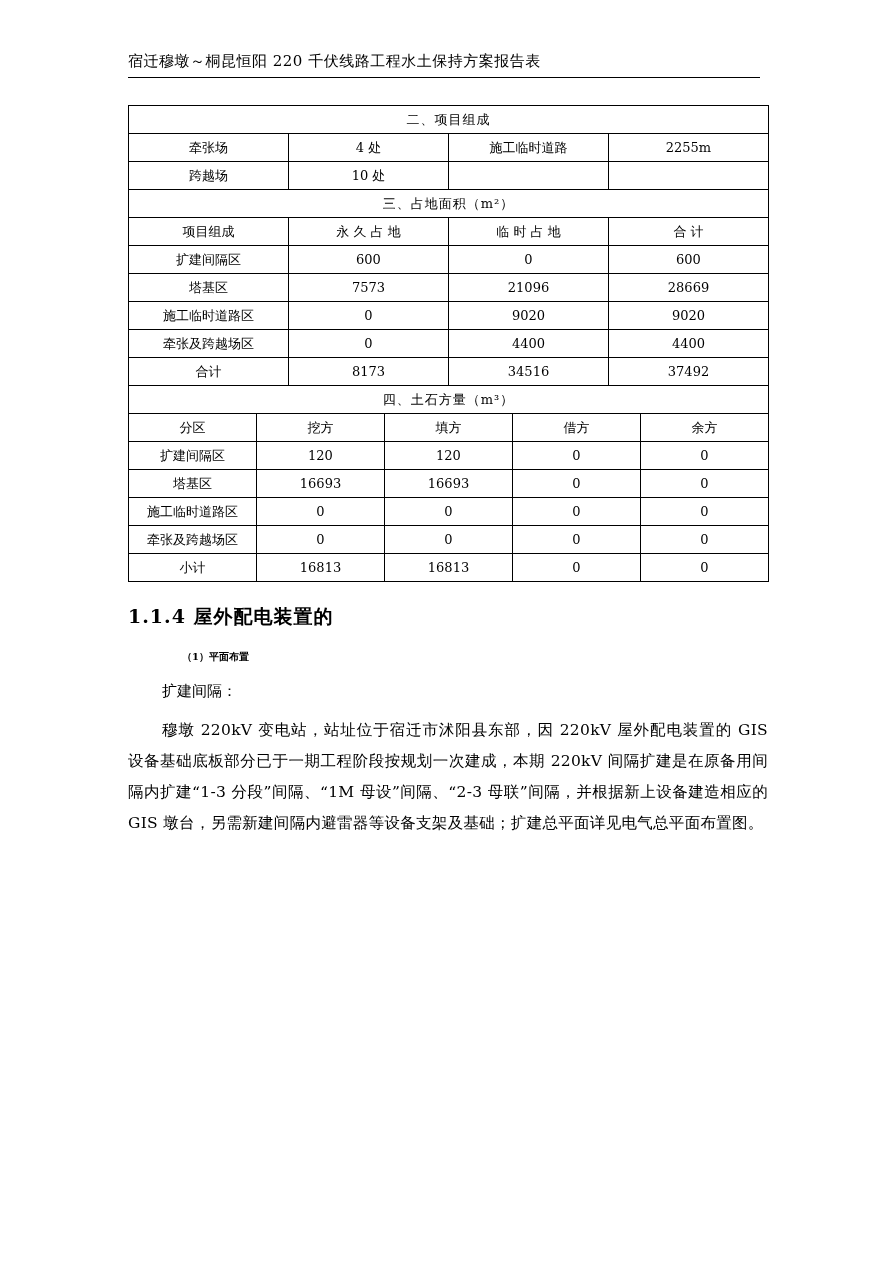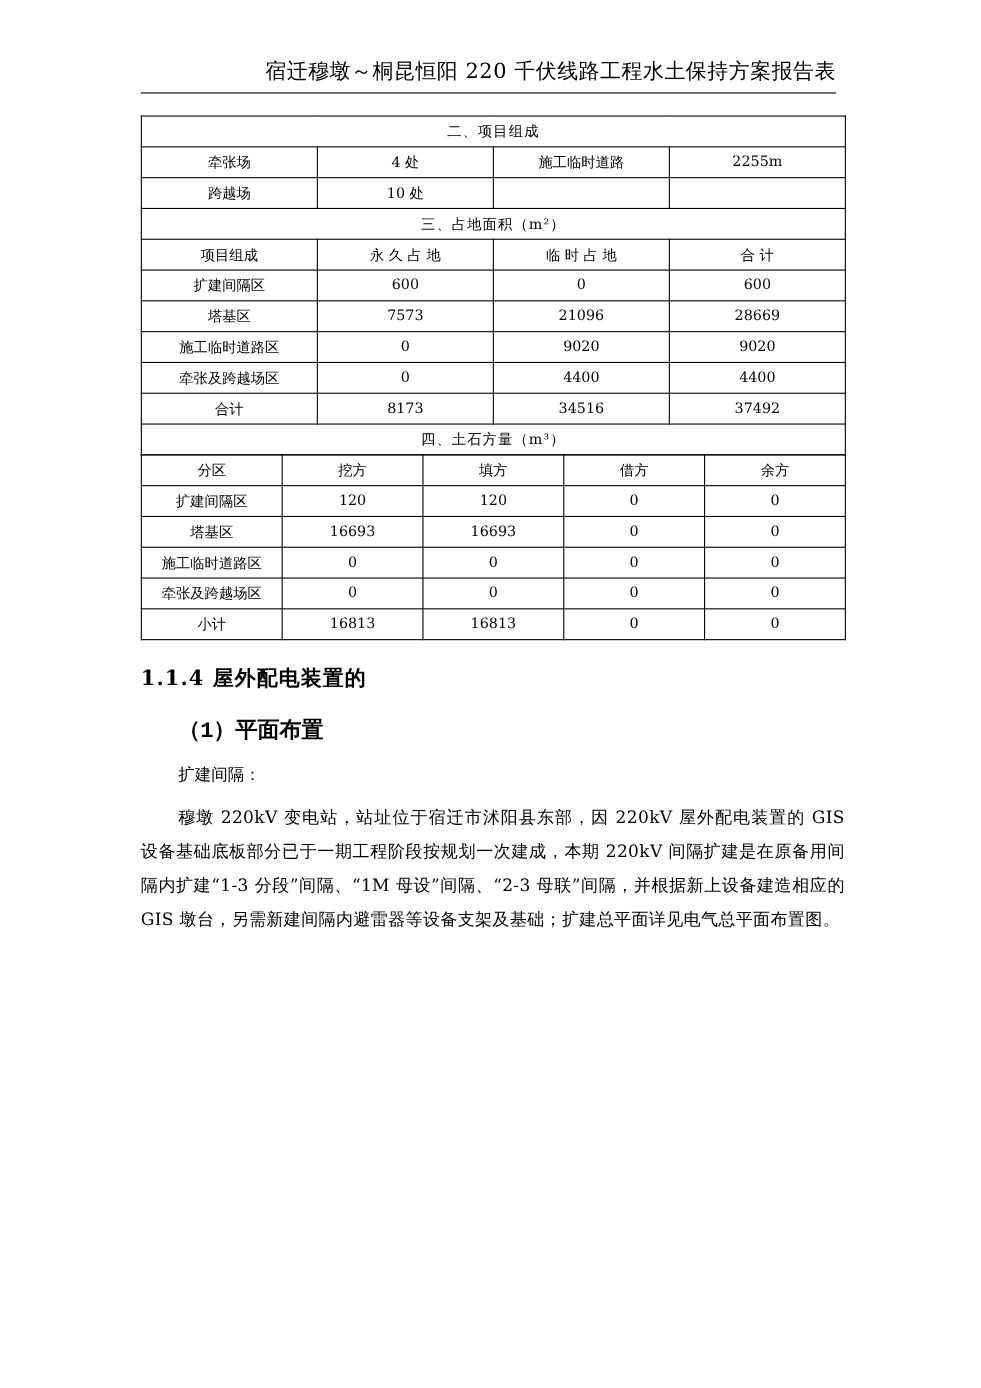--- a/index.html
+++ b/index.html
@@ -19,22 +19,22 @@
     height: 1262px;
     box-sizing: border-box;
     padding: 0;
     position: relative;
   }
   .header {
     position: absolute;
     left: 128px;
     top: 52px;
     width: 632px;
-    text-align: right;
-    font-size: 19px;
+    text-align: left;
+    font-size: 15px;
     letter-spacing: 0.5px;
     padding-bottom: 6px;
     border-bottom: 1.5px solid #000;
   }
   .content {
     position: absolute;
     left: 128px;
     top: 105px;
     width: 640px;
   }
@@ -58,24 +58,23 @@
     letter-spacing: 1px;
     height: 28px;
   }
   h3.heading {
     font-size: 19px;
     font-weight: bold;
     margin: 22px 0 0 0;
     letter-spacing: 1px;
   }
   p.sub-heading {
-    font-size: 20px;
+    font-size: 10px;
     font-weight: bold;
-    margin: 20px 0 0 34px;
-    font-family: Liberation Mono, monospace;
+    margin: 20px 0 0 54px;
   }
   p.para-label {
     font-size: 15px;
     margin: 18px 0 0 34px;
   }
   p.para {
     font-size: 15.5px;
     margin: 14px 0 0 0;
     text-indent: 34px;
     line-height: 2.0;

